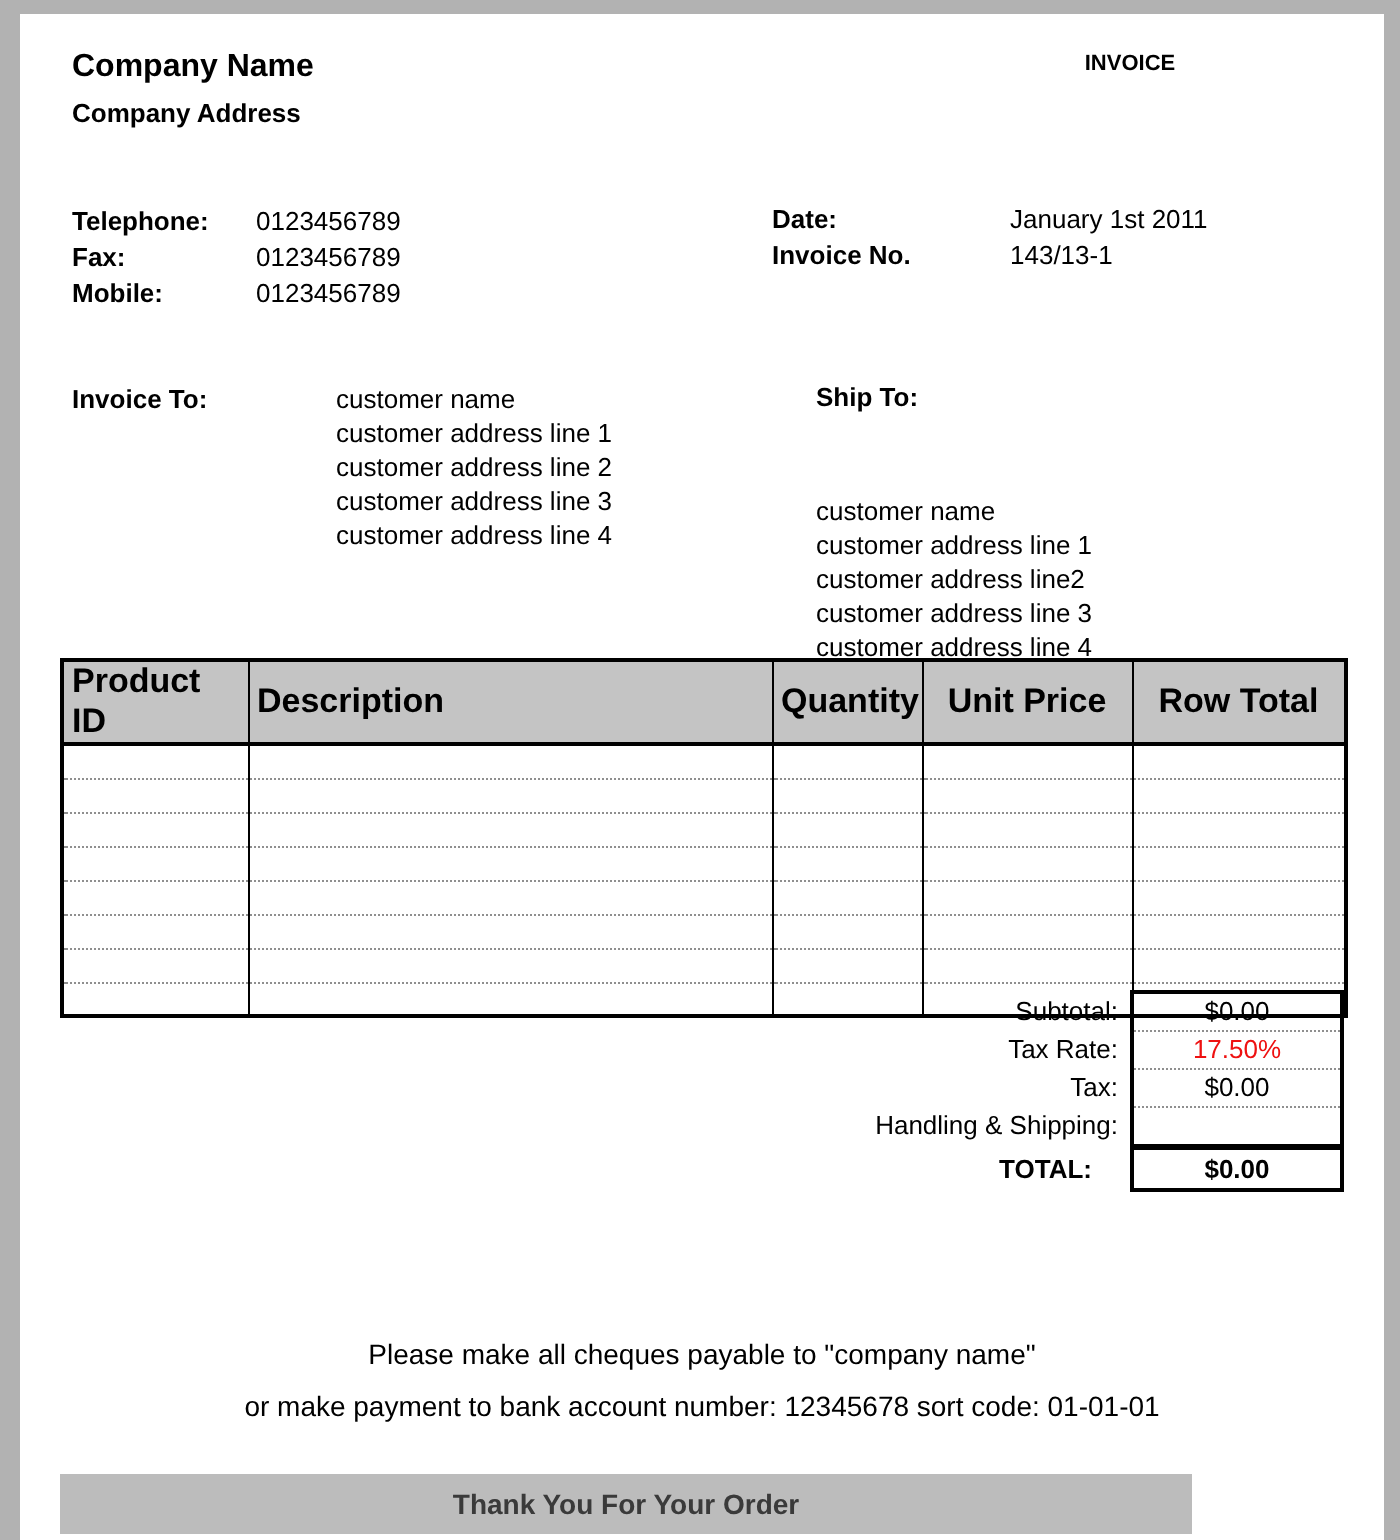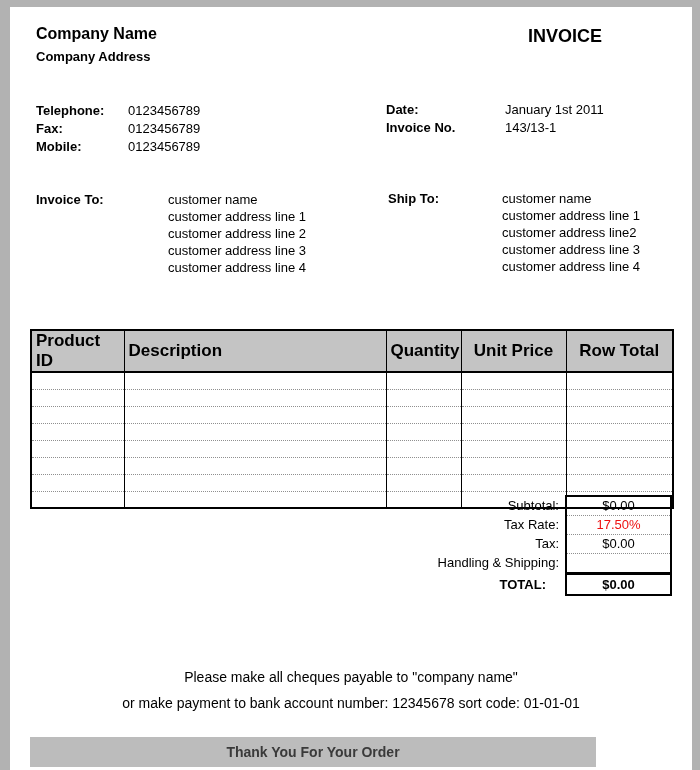--- a/index.html
+++ b/index.html
@@ -15,32 +15,32 @@
     border-left:10px solid #b2b2b2;
     border-top:7px solid #b2b2b2;
     border-right:8px solid #b2b2b2;
     pointer-events:none;
   }
   
   .company-block { position:absolute; left:36px; top:24px; }
   .company-name { font-size:16px; font-weight:bold; line-height:20px; }
   .company-address { font-size:13px; font-weight:bold; line-height:17px; margin-top:4px; }
   .doc-title { position:absolute; left:500px; top:26px; width:130px; text-align:center;
-               font-size:18px; font-weight:bold; }
+               font-size:11px; font-weight:bold; }
   
   .kv-row { line-height:18px; display:flex; }
   .kv-row .k { font-weight:bold; }
   .contact-block { position:absolute; left:36px; top:102px; }
   .contact-block .k { width:92px; }
   .meta-block { position:absolute; left:386px; top:101px; }
   .meta-block .k { width:119px; }
   
   .addr-block { position:absolute; display:flex;gap:40px; }
   .addr-invoice { left:36px; top:191px; }
-  .addr-ship { left:388px; top:190px; }
+  .addr-ship { left:408px; top:190px;flex-direction:column; }
   .addr-label { font-weight:bold; line-height:17px; }
   .addr-invoice .addr-label { width:92px; }
   .addr-ship .addr-label { width:74px; }
   .addr-lines div { line-height:17px; }
   
   table.items { position:absolute; left:30px; top:329px; width:642px;
                 border-collapse:collapse; table-layout:fixed;
                 border:2px solid #000; }
   table.items th { background:#c4c4c4; border:1px solid #000; border-bottom:2px solid #000;
                    font-size:17px; font-weight:bold; height:19px; padding:0 4px; }

